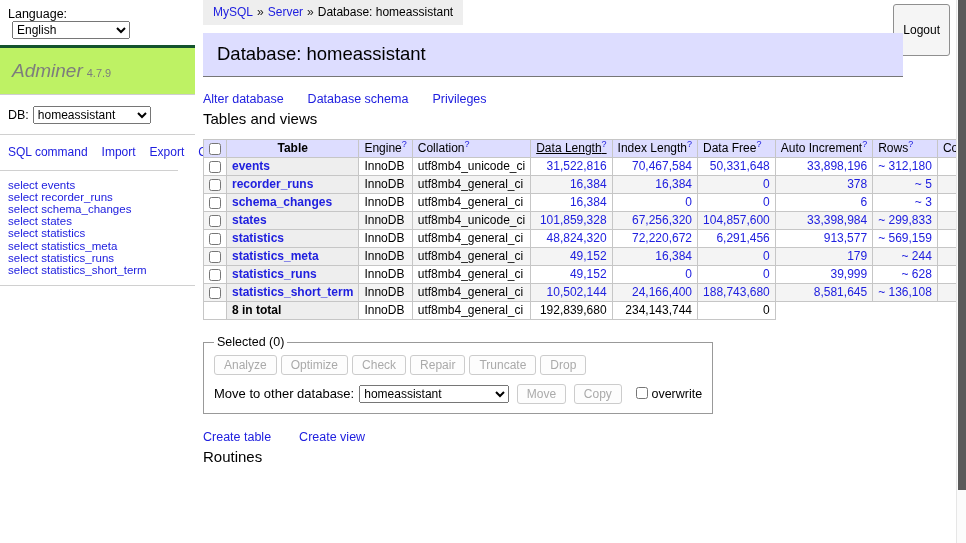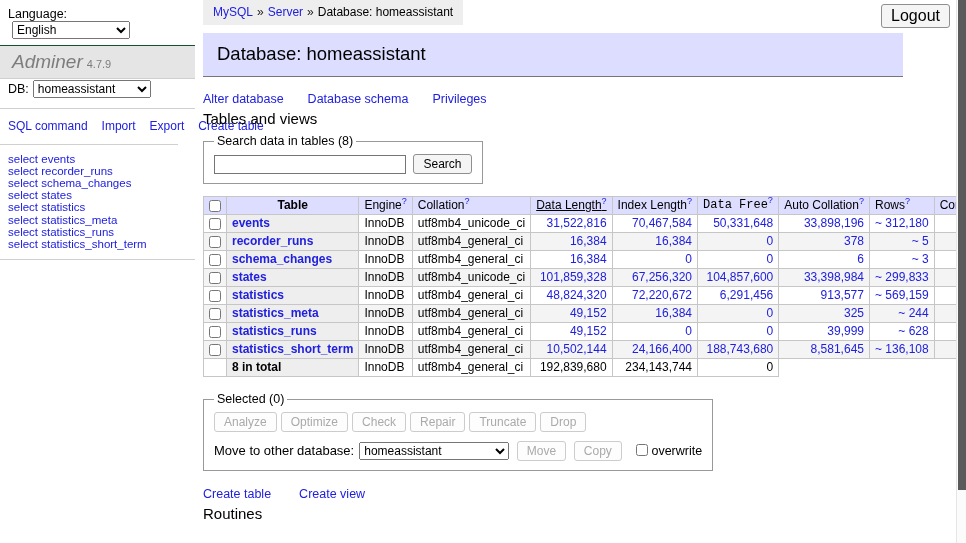--- a/index.html
+++ b/index.html
@@ -13,46 +13,46 @@
     font-family: "Liberation Sans", "DejaVu Sans", sans-serif;
     font-size: 12.5px;
   }
   a { color: #2020df; text-decoration: none; }
 
   
   #sidebar { position: absolute; left: 0; top: 0; width: 195px; }
   .lang-row { padding: 7px 8px 6px 8px; font-size: 12.5px; }
   .lang-row select { width: 118px; font-size: 12px; margin-left: 4px; }
   .logo-bar {
-    background: #e5e5e5;
-    border-top: 1px solid #14532d;
+    background: #bef264;
+    border-top: 3px solid #14532d;
     border-bottom: 1px solid #cfcfcf;
-    padding: 5px 12px;
+    padding: 12px 12px;
   }
   .logo-text { font-style: italic; font-size: 19px; color: #7d7d7d; }
   .logo-version { font-size: 11px; color: #7d7d7d; margin-left: 4px; }
-  .db-row { padding: 1px 8px 10px 8px; border-bottom: 1px solid #d0d0d0; font-size: 12.5px; }
+  .db-row { padding: 11px 8px 10px 8px; border-bottom: 1px solid #d0d0d0; font-size: 12.5px; }
   .db-row select { width: 118px; font-size: 12px; margin-left: 4px; }
   .action-links { padding: 8px 20px 8px 8px; border-bottom: 1px solid #d0d0d0; width: 178px; line-height: 1.55; font-size: 12px; }
   .action-links a { margin-right: 14px; white-space: nowrap; }
   .table-list { list-style: none; margin: 0; padding: 8px 8px 9px 8px; border-bottom: 1px solid #d0d0d0; font-size: 11.5px; line-height: 12.2px; }
   .table-list li { white-space: nowrap; }
 
   
   .breadcrumb {
     position: absolute; left: 203px; top: 0;
     background: #eee;
     padding: 5px 10px 6px 10px;
     font-size: 12px;
   }
   .breadcrumb .sep { color: #222; margin: 0 4px; }
   .logout-btn {
     position: absolute; top: 4px; right: 16px;
-    font-size: 16px;
-    padding: 2px 9px;
+    font-size: 12px;
+    padding: 18px 9px;
     background: #f5f5f5;
     border: 1px solid #8f8f8f;
     border-radius: 3px;
     font-family: "Liberation Sans", sans-serif;
   }
 
   
   #content { position: absolute; left: 203px; top: 25px; width: 700px; }
   .page-title {
     margin: 8px 0 0 0;
@@ -110,21 +110,21 @@
   .db-tables input[type=checkbox] { width: 12px; height: 12px; margin: 0; vertical-align: middle; }
   .db-tables tr.total th { font-weight: 700; }
   .db-tables tr.total td { text-align: right; color: #000; }
   .db-tables tr.total td.plainL { text-align: left; }
   .db-tables td.noborder { border: none; background: #fff !important; }
   .col-w-table { min-width: 118px; }
   .col-w-engine { min-width: 42px; }
   .col-w-coll { min-width: 96px; }
   .col-w-dl { min-width: 68px; text-decoration: underline; }
   .col-w-il { min-width: 70px; }
-  .col-w-df { min-width: 60px; font-family: Liberation Mono, monospace; }
+  .col-w-df { min-width: 60px; }
   .col-w-ai { min-width: 76px; }
   .col-w-rows { min-width: 56px; }
   .col-w-com { min-width: 56px; }
 
   .selected-fieldset { margin-top: 15px; }
   .sel-buttons .btn { margin-left: 0; margin-right: 4px; }
   .move-row { margin-top: 9px; font-size: 13px; }
   .move-row select { width: 150px; font-size: 12px; margin-left: 5px; }
   .move-row label { font-size: 12.5px; margin-left: 7px; margin-top: 33px; }
   .move-row input[type=checkbox] { width: 12px; height: 12px; vertical-align: -1px; }
@@ -176,37 +176,32 @@
 
 <main id="content">
   <h2 class="page-title">Database: homeassistant</h2>
 
   <p class="nav-links">
     <a href="#">Alter database</a><a href="#">Database schema</a><a href="#">Privileges</a>
   </p>
 
   <h3>Tables and views</h3>
 
-  <fieldset>
-    <legend>Search data in tables (8)</legend>
-    <input type="text" class="search-input" value="" style="">
-    <button class="btn">Search</button>
-  </fieldset>
 
   <table class="db-tables">
     <thead>
         <tr>
           <th class="col-check"><input type="checkbox" style=""></th>
           <th class="col-w-table col-table"><span>Table</span></th>
           <th class="col-w-engine"><span>Engine</span><sup><a href="#">?</a></sup></th>
           <th class="col-w-coll"><span>Collation</span><sup><a href="#">?</a></sup></th>
           <th class="col-w-dl"><span>Data Length</span><sup><a href="#">?</a></sup></th>
           <th class="col-w-il"><span>Index Length</span><sup><a href="#">?</a></sup></th>
           <th class="col-w-df"><span>Data Free</span><sup><a href="#">?</a></sup></th>
-          <th class="col-w-ai"><span>Auto Collation</span><sup><a href="#">?</a></sup></th>
+          <th class="col-w-ai"><span>Auto Increment</span><sup><a href="#">?</a></sup></th>
           <th class="col-w-rows"><span>Rows</span><sup><a href="#">?</a></sup></th>
           <th class="col-w-com"><span>Comment</span></th>
         </tr>
       </thead>
     <tbody>
         <tr>
           <td class="col-check"><input type="checkbox" style=""></td>
           <th><a href="#" class="tbl">events</a></th>
           <td class="">InnoDB</td>
           <td class="">utf8mb4_unicode_ci</td>
@@ -266,21 +261,21 @@
           <td class=""></td>
         </tr>
         <tr>
           <td class="col-check"><input type="checkbox" style=""></td>
           <th><a href="#" class="tbl">statistics_meta</a></th>
           <td class="">InnoDB</td>
           <td class="">utf8mb4_general_ci</td>
           <td class="num"><a href="#">49,152</a></td>
           <td class="num"><a href="#">16,384</a></td>
           <td class="num"><a href="#">0</a></td>
-          <td class="num"><a href="#">325</a></td>
+          <td class="num"><a href="#">179</a></td>
           <td class="num"><a href="#">~ 244</a></td>
           <td class=""></td>
         </tr>
         <tr>
           <td class="col-check"><input type="checkbox" style=""></td>
           <th><a href="#" class="tbl">statistics_runs</a></th>
           <td class="">InnoDB</td>
           <td class="">utf8mb4_general_ci</td>
           <td class="num"><a href="#">49,152</a></td>
           <td class="num"><a href="#">0</a></td>

